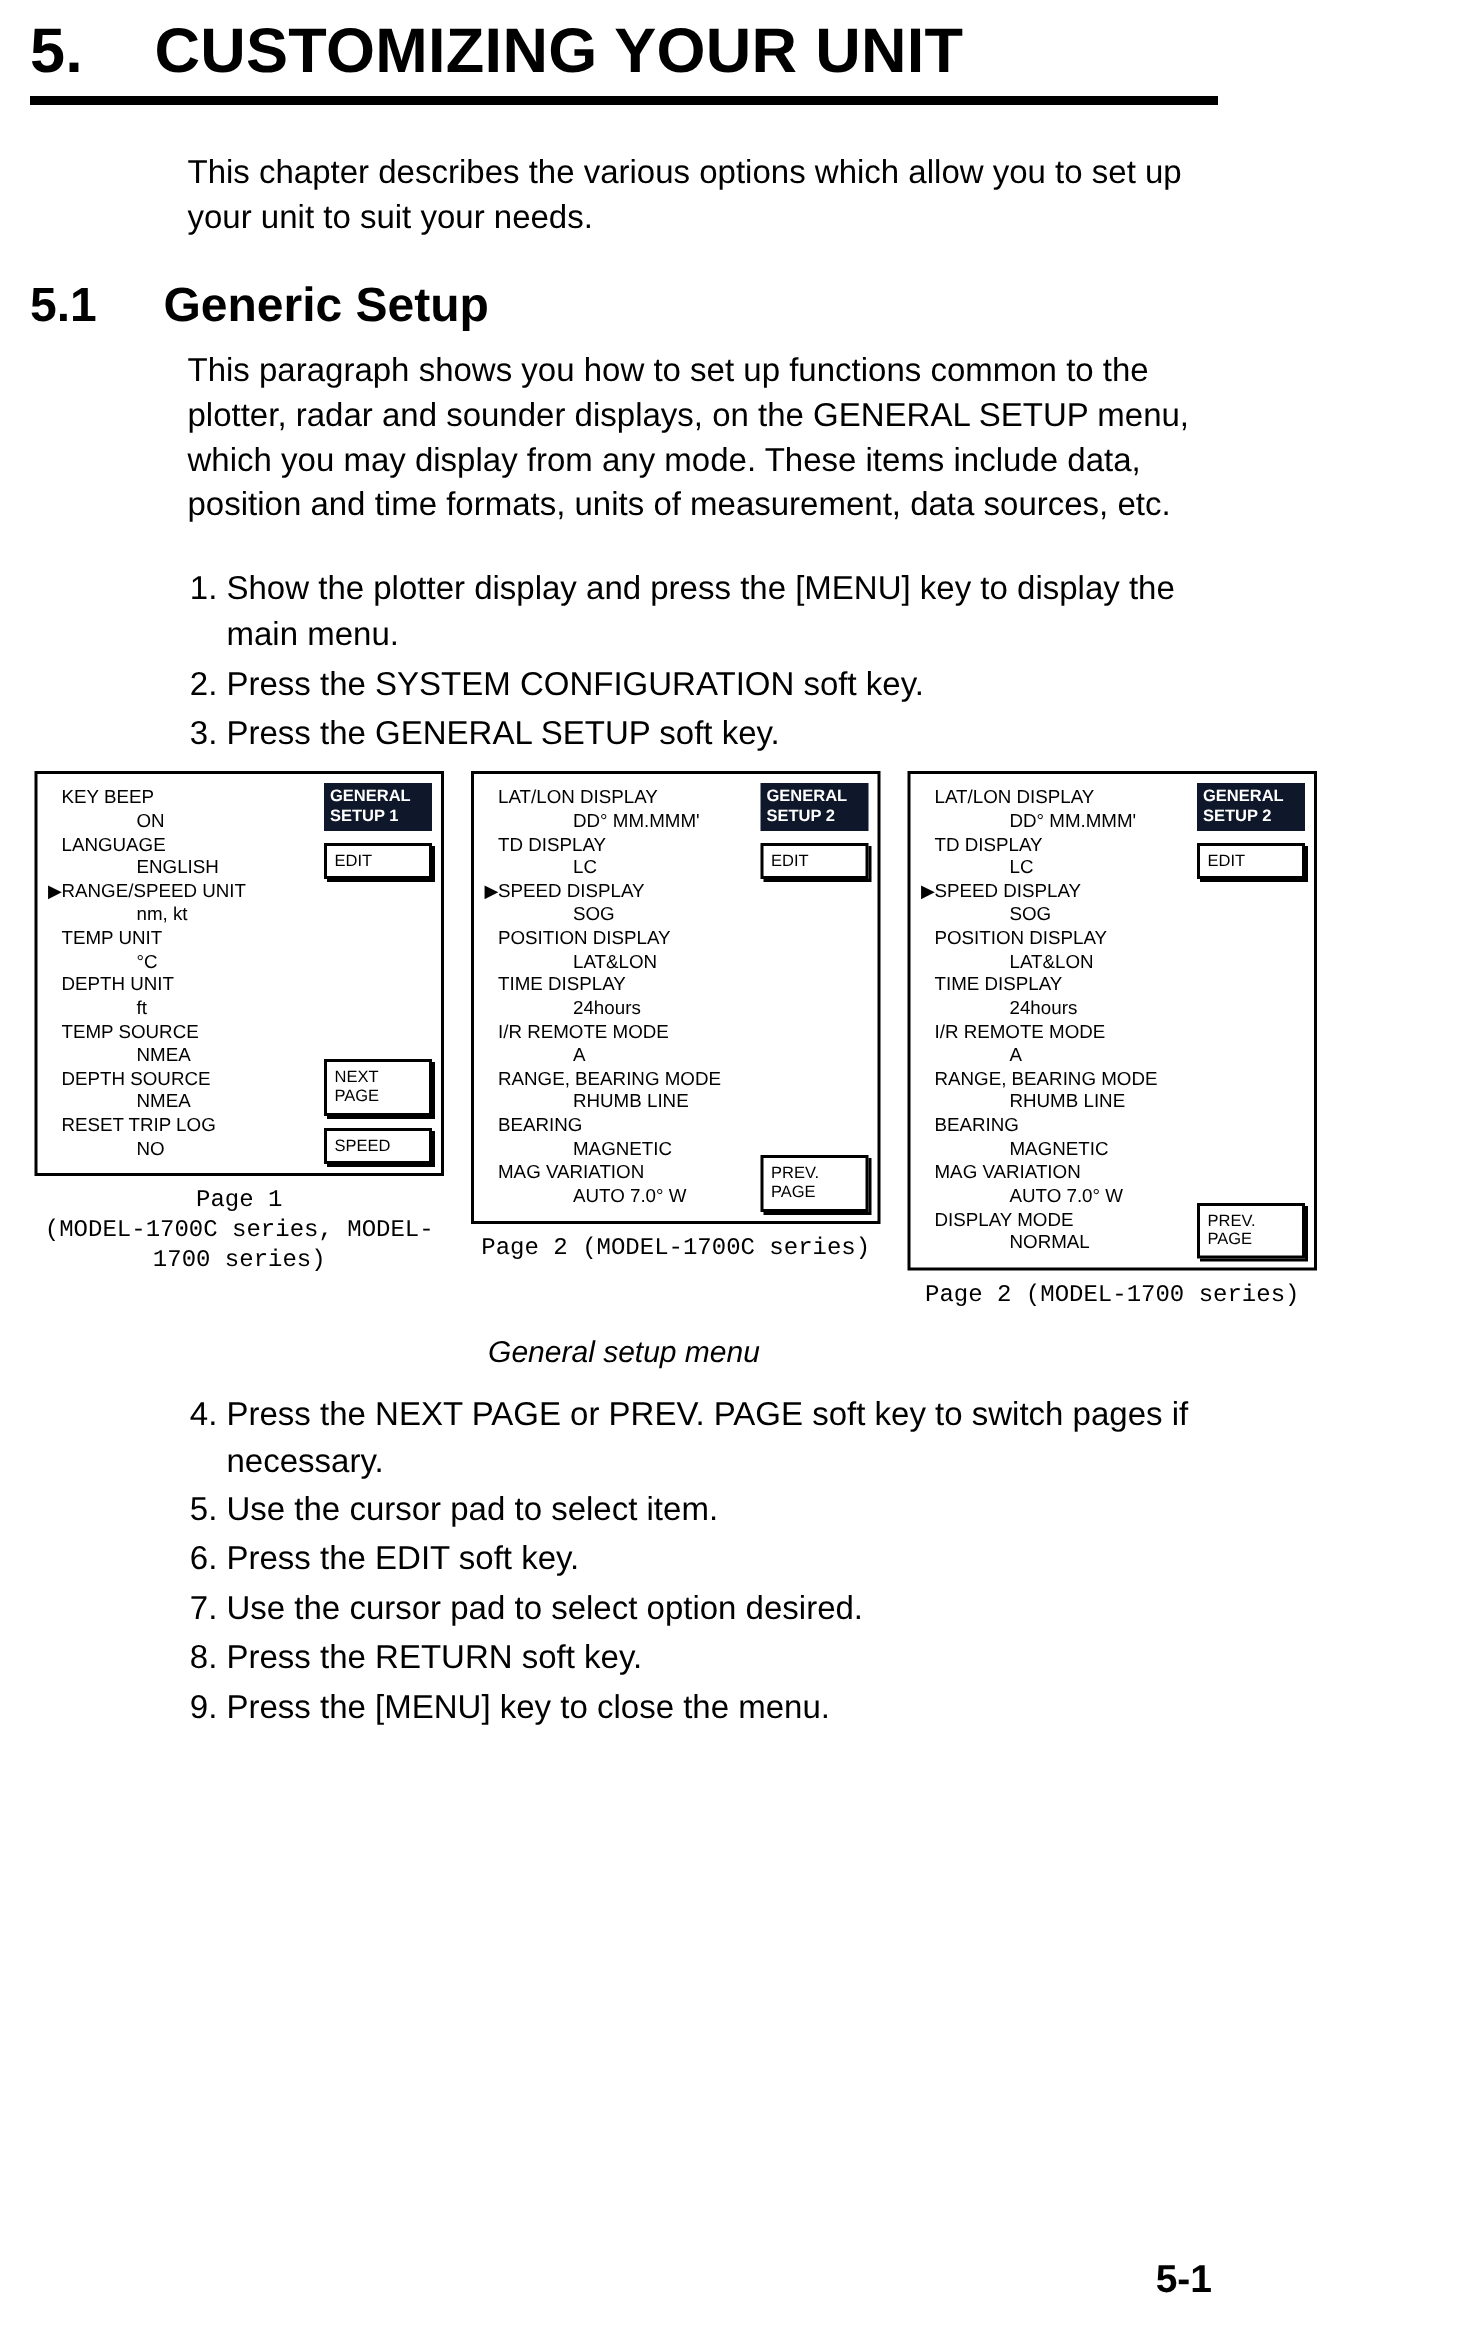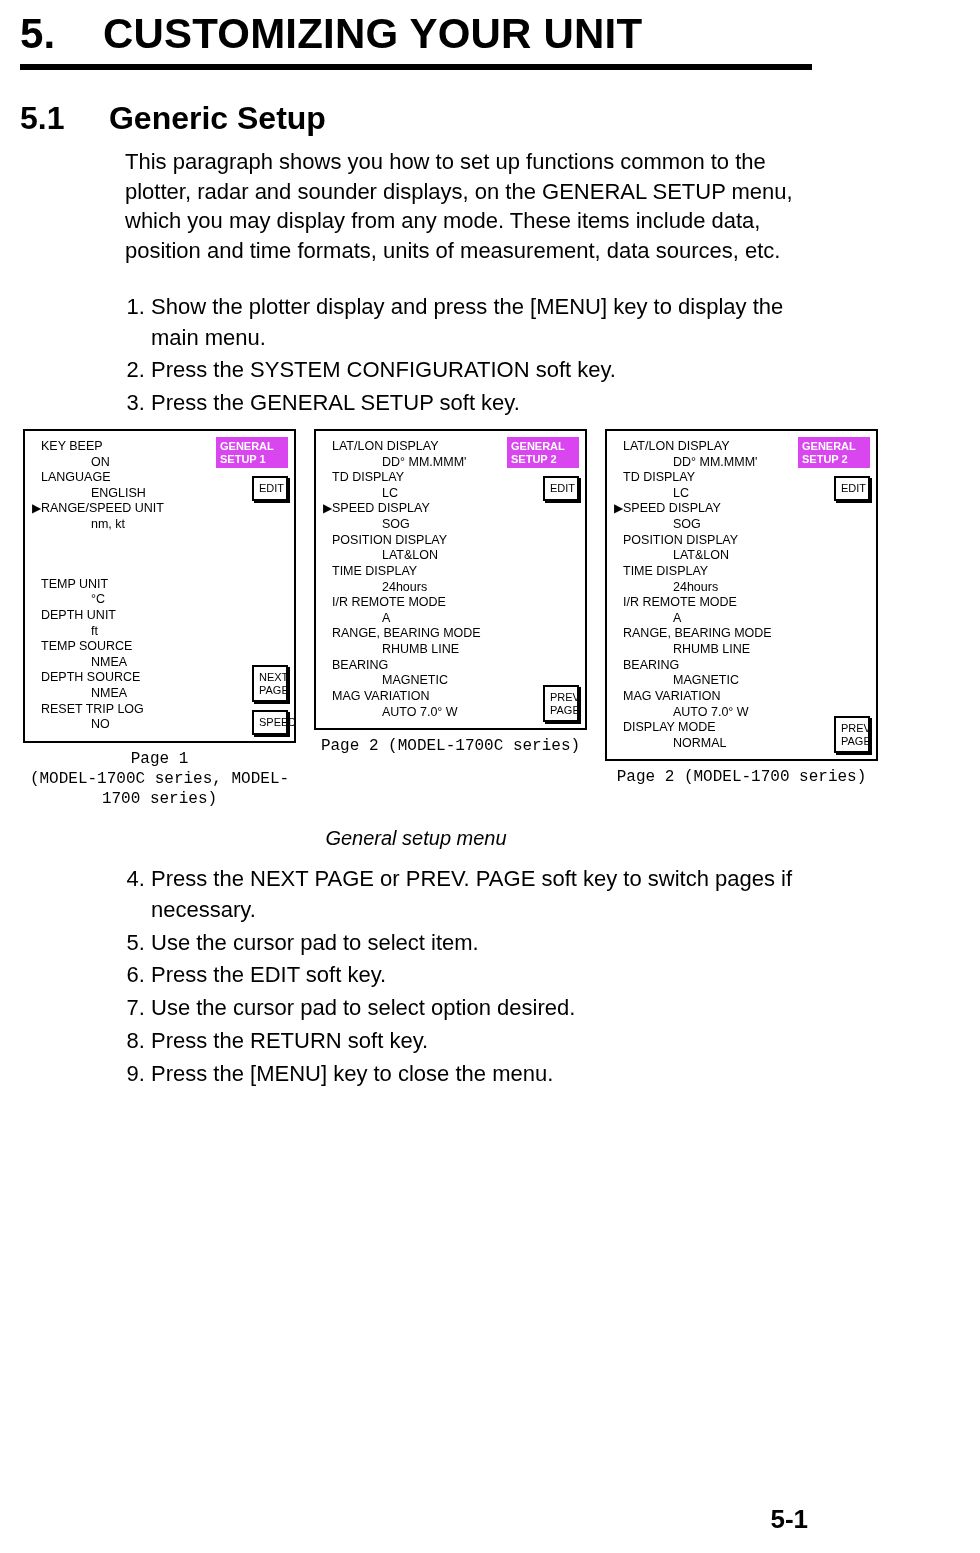--- a/index.html
+++ b/index.html
@@ -85,35 +85,34 @@
     font-size: 12px;
     user-select: none;
   }
   .softkeys {
     width: 72px;
     display: flex;
     flex-direction: column;
     gap: 8px;
   }
   .sk-title {
-    background: #d946ef;
+    background: #0f172a;
     color: #fff;
     font-size: 11px;
     font-weight: bold;
     padding: 3px 4px;
     line-height: 1.15;
   }
   .sk-btn {
     border: 2px solid #000;
     box-shadow: 2px 2px 0 #000;
     font-size: 11px;
     padding: 4px 5px;
     line-height: 1.15;
     background: #fff;
-    margin-left: 36px;
   }
   .sk-spacer { flex: 1; }
   .screen-caption {
     font-size: 16px;
     text-align: center;
     margin-top: 6px;
     line-height: 1.25;
     font-family: Liberation Mono, monospace;
   }
   .figure-caption {
@@ -138,20 +137,21 @@
 <div class="page">
 
   <h1 class="chapter-title">
     <span>5.</span>&nbsp;&nbsp;&nbsp;
     <span>CUSTOMIZING YOUR UNIT</span>
   </h1>
   <hr class="thick-rule">
 
   <div class="body-block">
 
+    <p class="body-text">This chapter describes the various options which allow you to set up your unit to suit your needs.</p>
 
     <h2 class="section-title" style="margin-left:-105px;">
       <span>5.1</span>&nbsp;&nbsp;&nbsp;&nbsp;
       <span>Generic Setup</span>
     </h2>
 
     <p class="body-text">This paragraph shows you how to set up functions common to the plotter, radar and sounder displays, on the GENERAL SETUP menu, which you may display from any mode. These items include data, position and time formats, units of measurement, data sources, etc.</p>
 
     <ol class="steps" id="steps-a">
         <li>Show the plotter display and press the [MENU] key to display the main menu.</li>
@@ -163,21 +163,21 @@
 
       <div class="screen-col">
         <div class="screen">
           <div class="screen-list" id="screen1-list">
               <div class="label" style="position: relative;"><span>KEY BEEP</span></div>
               <div class="value">ON</div>
               <div class="label" style="position: relative;"><span>LANGUAGE</span></div>
               <div class="value">ENGLISH</div>
               <div class="label" style="position: relative;"><span class="cursor">▶</span><span>RANGE/SPEED UNIT</span></div>
               <div class="value">nm, kt</div>
-              <div class="label" style="position: relative; margin-top: 44px;"><span>TEMP UNIT</span></div>
+              <div class="label" style="position: relative;"><span>TEMP UNIT</span></div>
               <div class="value">°C</div>
               <div class="label" style="position: relative;"><span>DEPTH UNIT</span></div>
               <div class="value">ft</div>
               <div class="label" style="position: relative;"><span>TEMP SOURCE</span></div>
               <div class="value">NMEA</div>
               <div class="label" style="position: relative;"><span>DEPTH SOURCE</span></div>
               <div class="value">NMEA</div>
               <div class="label" style="position: relative;"><span>RESET TRIP LOG</span></div>
               <div class="value">NO</div>
             </div>

